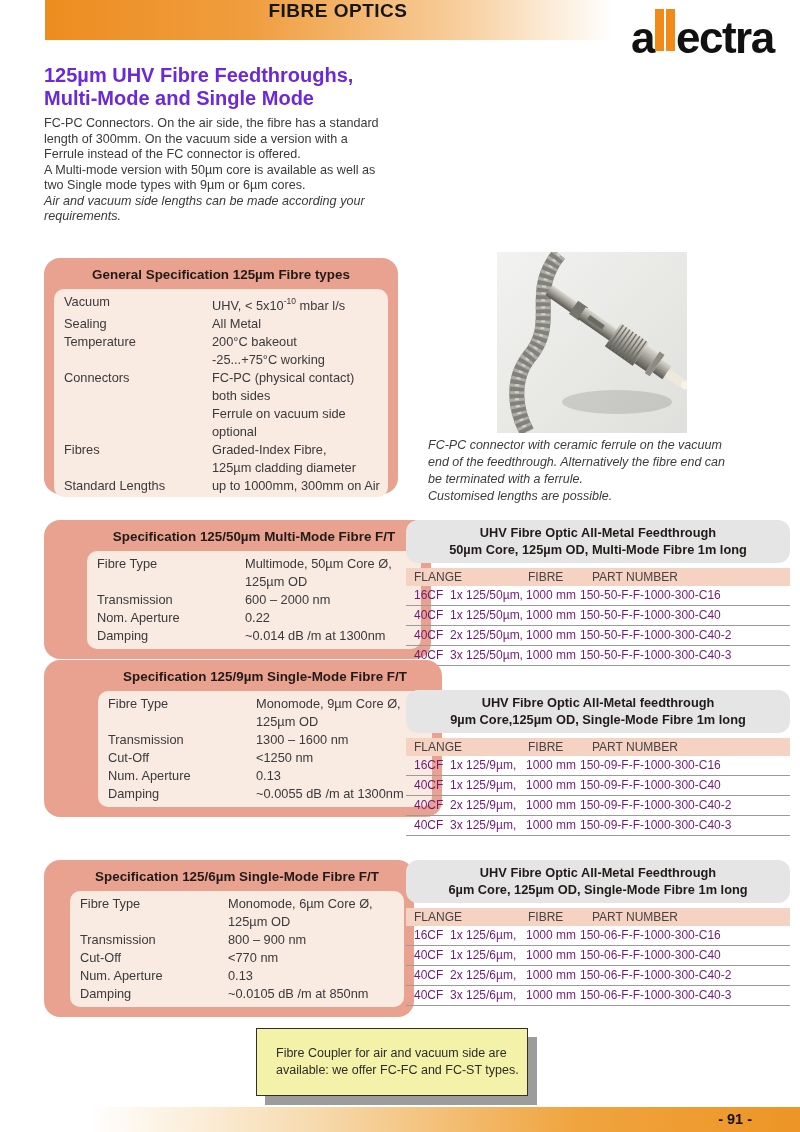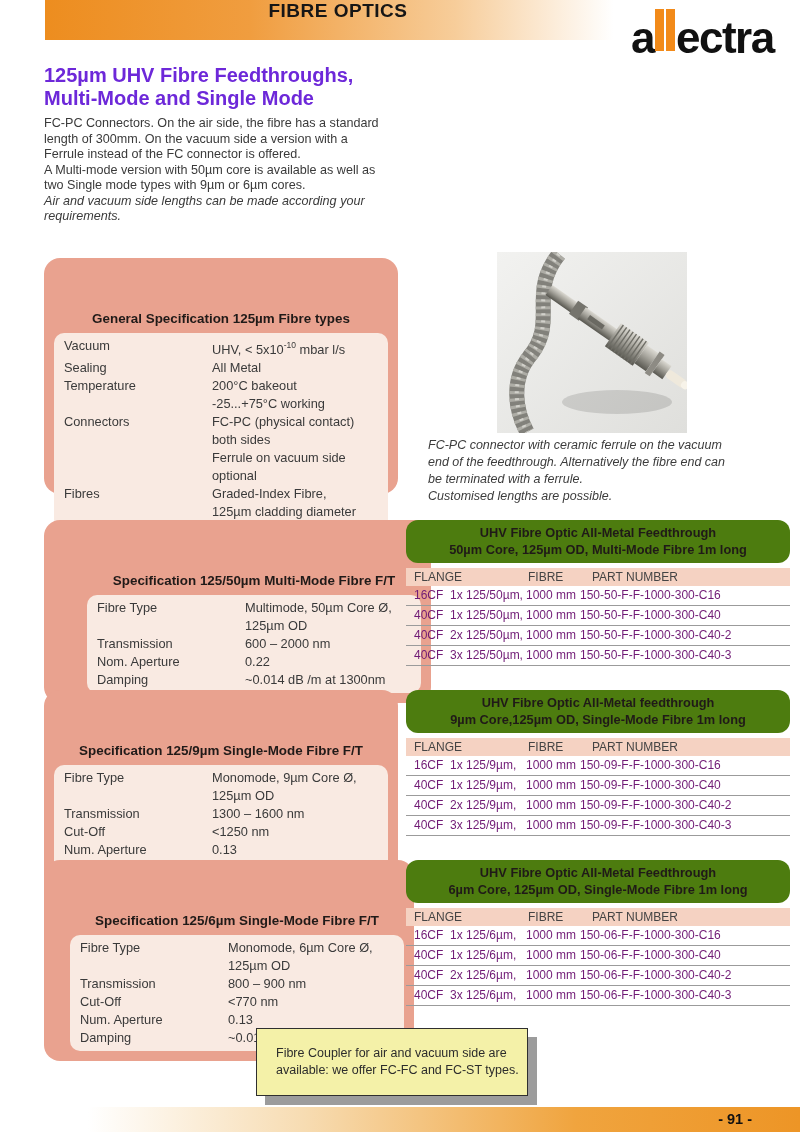--- a/index.html
+++ b/index.html
@@ -15,28 +15,28 @@
   .logo .lg-txt{font-size:44px;font-weight:bold;line-height:1;color:#111;letter-spacing:-1.5px;}
   .logo .lg-bar{width:9px;height:42px;background:#F28A19;margin:0 1px 9px 1px;}
 
   
   .doc-title{position:absolute;left:44px;top:64px;font-size:20px;font-weight:bold;line-height:23px;color:#6d28d9;}
   .intro{position:absolute;left:44px;top:116px;width:382px;font-size:12.6px;line-height:15.5px;color:#3a3a3a;}
   .intro .it{font-style:italic;}
 
   
   .specbox{position:absolute;left:44px;width:354px;background:#E9A28F;border-radius:16px;}
-  .sb-title{text-align:center;font-weight:bold;font-size:13.4px;color:#201a18;padding:9px 0 7px 0;margin-top:44px;}
+  .sb-title{text-align:center;font-weight:bold;font-size:13.4px;color:#201a18;padding:9px 0 7px 0;}
   .sb-inner{margin:0 10px 10px 10px;background:#F9EAE2;border-radius:10px;padding:4px 0 4px 0;}
   .grow{display:grid;grid-template-columns:148px auto;padding:0 8px 0 10px;line-height:18px;font-size:12.8px;color:#3a3a3a;}
   sup{font-size:8.5px;position:relative;top:-1px;}
 
   
   .ptable{position:absolute;left:406px;width:384px;}
-  .pt-title{background:#4d7c0f;border-radius:12px;text-align:center;font-weight:bold;
+  .pt-title{background:#e5e5e5;border-radius:12px;text-align:center;font-weight:bold;
       font-size:12.8px;line-height:17px;color:#201a18;padding:4px 2px 5px 2px;}
   .pt-head{background:#F5D2C2;margin-top:5px;height:18px;line-height:18px;font-size:12px;color:#444;
       display:grid;grid-template-columns:114px 64px auto;padding-left:8px;}
   .pt-row{display:grid;grid-template-columns:36px 76px 54px auto;padding-left:8px;height:19px;
       line-height:19px;font-size:12px;color:#701a75;border-bottom:1px solid #9b9b9b;}
 
   
   .photo{position:absolute;left:497px;top:252px;width:190px;height:181px;}
   .caption{position:absolute;left:428px;top:437px;width:360px;font-size:12.5px;line-height:17px;
       font-style:italic;color:#3c3c3c;}
@@ -235,21 +235,21 @@
         <span>150-50-F-F-1000-300-C40-2</span>
       </div>
     <div class="pt-row">
         <span>40CF</span>
         <span>3x 125/50µm,</span>
         <span>1000 mm</span>
         <span>150-50-F-F-1000-300-C40-3</span>
       </div>
   </div>
 
-  <div class="specbox" style="top:690px;">
+  <div class="specbox" style="top:660px;padding-left:44px;">
     <div class="sb-title">Specification  125/9µm Single-Mode Fibre F/T</div>
     <div class="sb-inner">
       <div class="grow">
           <span>Fibre Type</span>
           <span>Monomode, 9µm Core  Ø,</span>
         </div>
       <div class="grow">
           <span></span>
           <span>125µm OD</span>
         </div>

